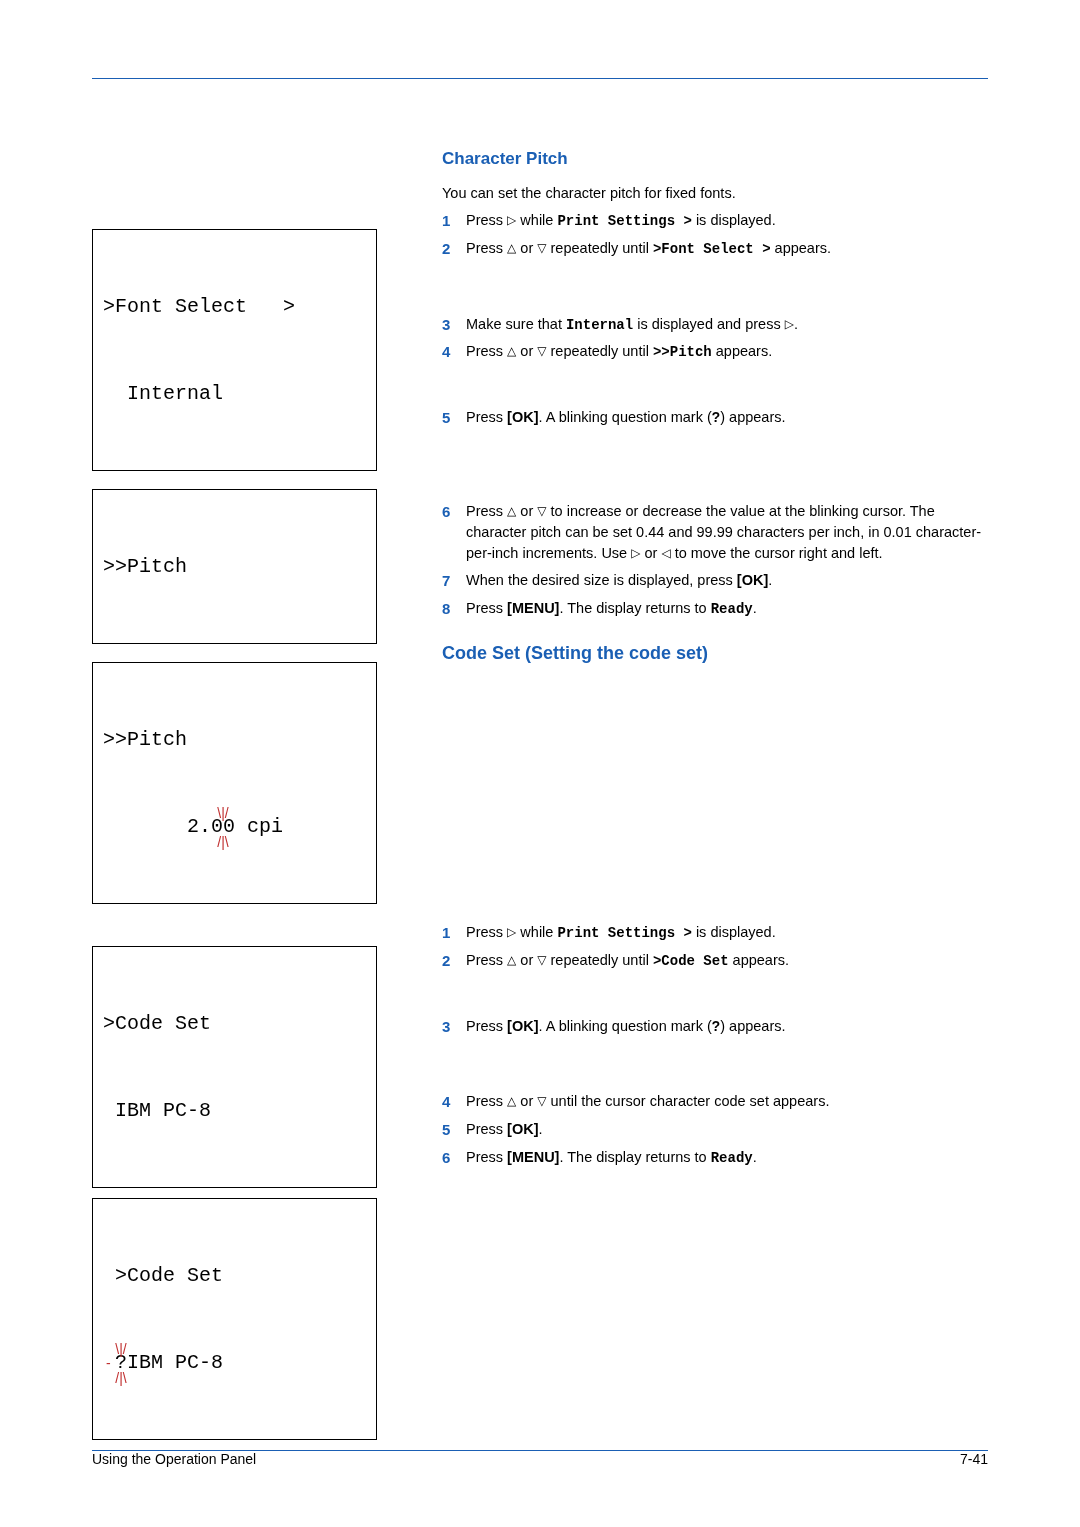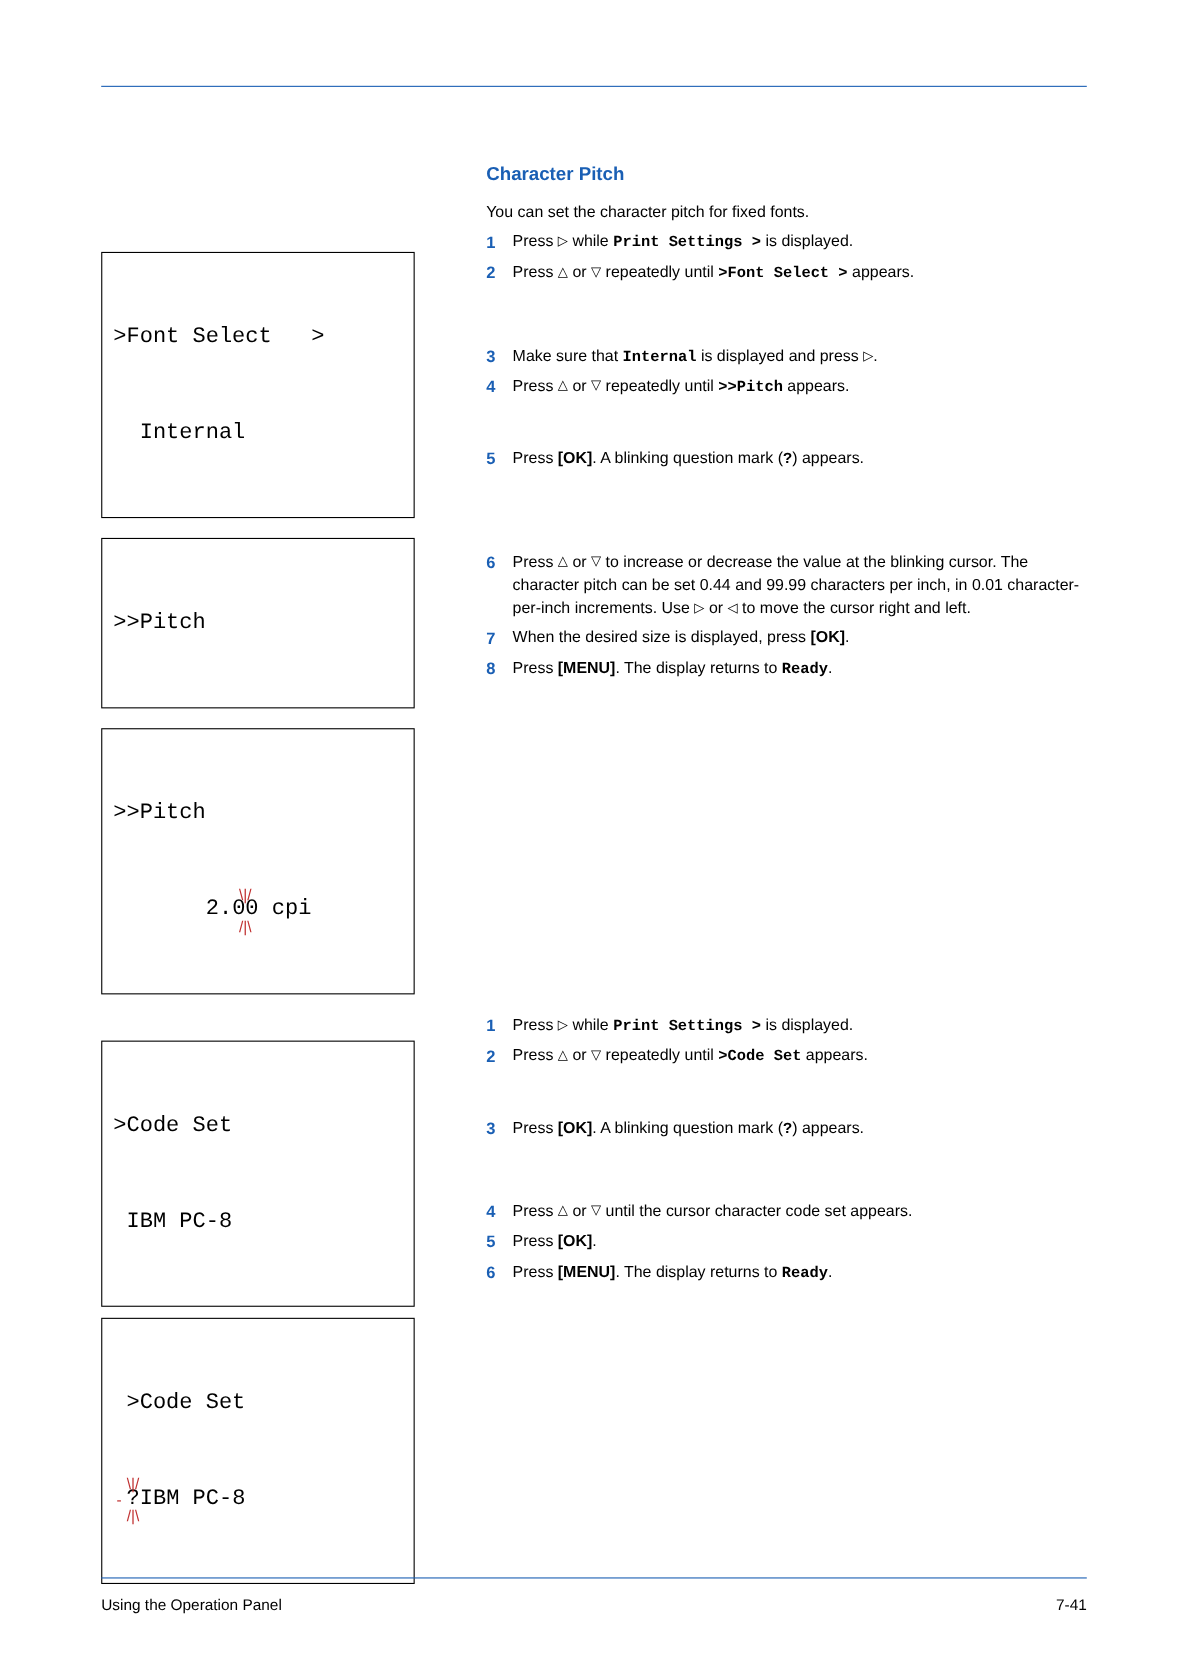--- a/index.html
+++ b/index.html
@@ -110,21 +110,21 @@
   }
   .gap-small { height: 38px; }
   .gap-med { height: 48px; }
   .gap-large { height: 66px; }
   .footer {
     position: absolute;
     bottom: 60px;
     left: 92px;
     right: 92px;
     border-top: 1px solid #1a5fb4;
-    padding-top: 16px;
+    padding-top: 0;
     display: flex;
     justify-content: space-between;
     font-size: 14px;
   }
 </style>
 </head>
 <body>
 
 <div class="page">
   <div class="top-rule"></div>
@@ -194,20 +194,21 @@
         <li>
             <span class="num">7</span>
           <span class="body"><span>When the desired size is displayed, press </span><b>[OK]</b><span>.</span></span>
         </li>
         <li>
             <span class="num">8</span>
           <span class="body"><span>Press </span><b>[MENU]</b><span>. The display returns to </span><span class="mono">Ready</span><span>.</span></span>
         </li>
       </ol>
 
+      <h3 class="section-blue">Code Set (Setting the code set)</h3>
     </div>
   </div>
 
   <div class="two-col">
     <div class="left-col">
       <div style="height:24px;"></div>
       <div class="lcd" style="margin-bottom:10px;">
         <div>&gt;Code Set</div>
         <div> IBM PC-8</div>
       </div>

